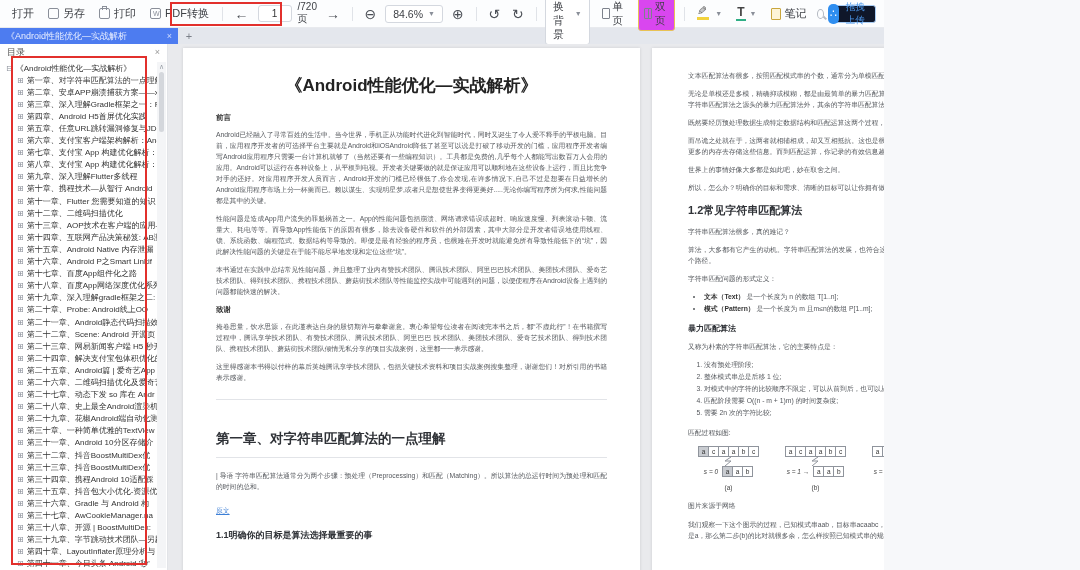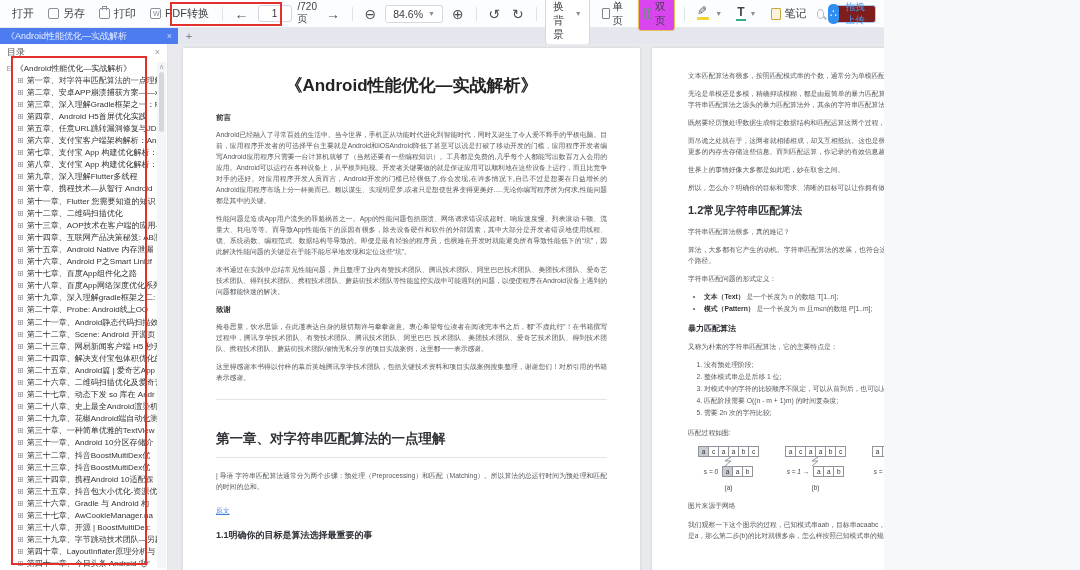--- a/index.html
+++ b/index.html
@@ -31,21 +31,21 @@
   .pen:after { content:""; position:absolute; left:0; right:2px; bottom:0; height:3px; background:#f2d23c; }
   .ttool { font-size:12px; font-weight:bold; color:#444; border-bottom:2px solid #2fae85; padding:0 1px; line-height:1.1; }
   .noteico { width:10px; height:12px; border:1px solid #c9a63d; background:#fdf4d7; border-radius:1px; }
   .tb-right { margin-left:auto; display:flex; align-items:center; gap:4px; }
   .searchico { width:10px; height:10px; border:1.5px solid #b4b9c2; border-radius:50%; position:relative; }
   .searchico:after { content:""; position:absolute; width:4px; height:1.5px; background:#b4b9c2;
     transform:rotate(45deg); right:-4px; bottom:-1px; }
   .upload { display:flex; align-items:center; }
   .cloudlogo { width:20px; height:20px; background:#2f8ef0; border-radius:5px; color:#fff; font-size:11px;
     display:flex; align-items:center; justify-content:center; z-index:2; }
-  .upbtn { height:18px; margin-left:-4px; padding:0 8px 0 10px; border:1px solid #a9cdf5; background:#7f1d1d;
+  .upbtn { height:18px; margin-left:-4px; padding:0 8px 0 10px; border:1px solid #a9cdf5; background:#0f172a;
     color:#4a96ea; font-size:9.5px; display:flex; align-items:center; border-radius:3px; }
 
   
   .tabstrip { height:16px; background:#e4e7ed; display:flex; align-items:stretch; }
   .tab { width:178px; background:#4d7cf0; color:#e8eeff; font-size:9px; display:flex; align-items:center;
     padding:0 6px; gap:10px; cursor:pointer; }
   .tab .lbl { overflow:hidden; white-space:nowrap; flex:1; }
   .tab .x { font-size:9px; color:#cfdcff; }
   .newtab { width:22px; display:flex; align-items:center; justify-content:center; color:#7a7f88; font-size:11px; cursor:pointer; }
 

